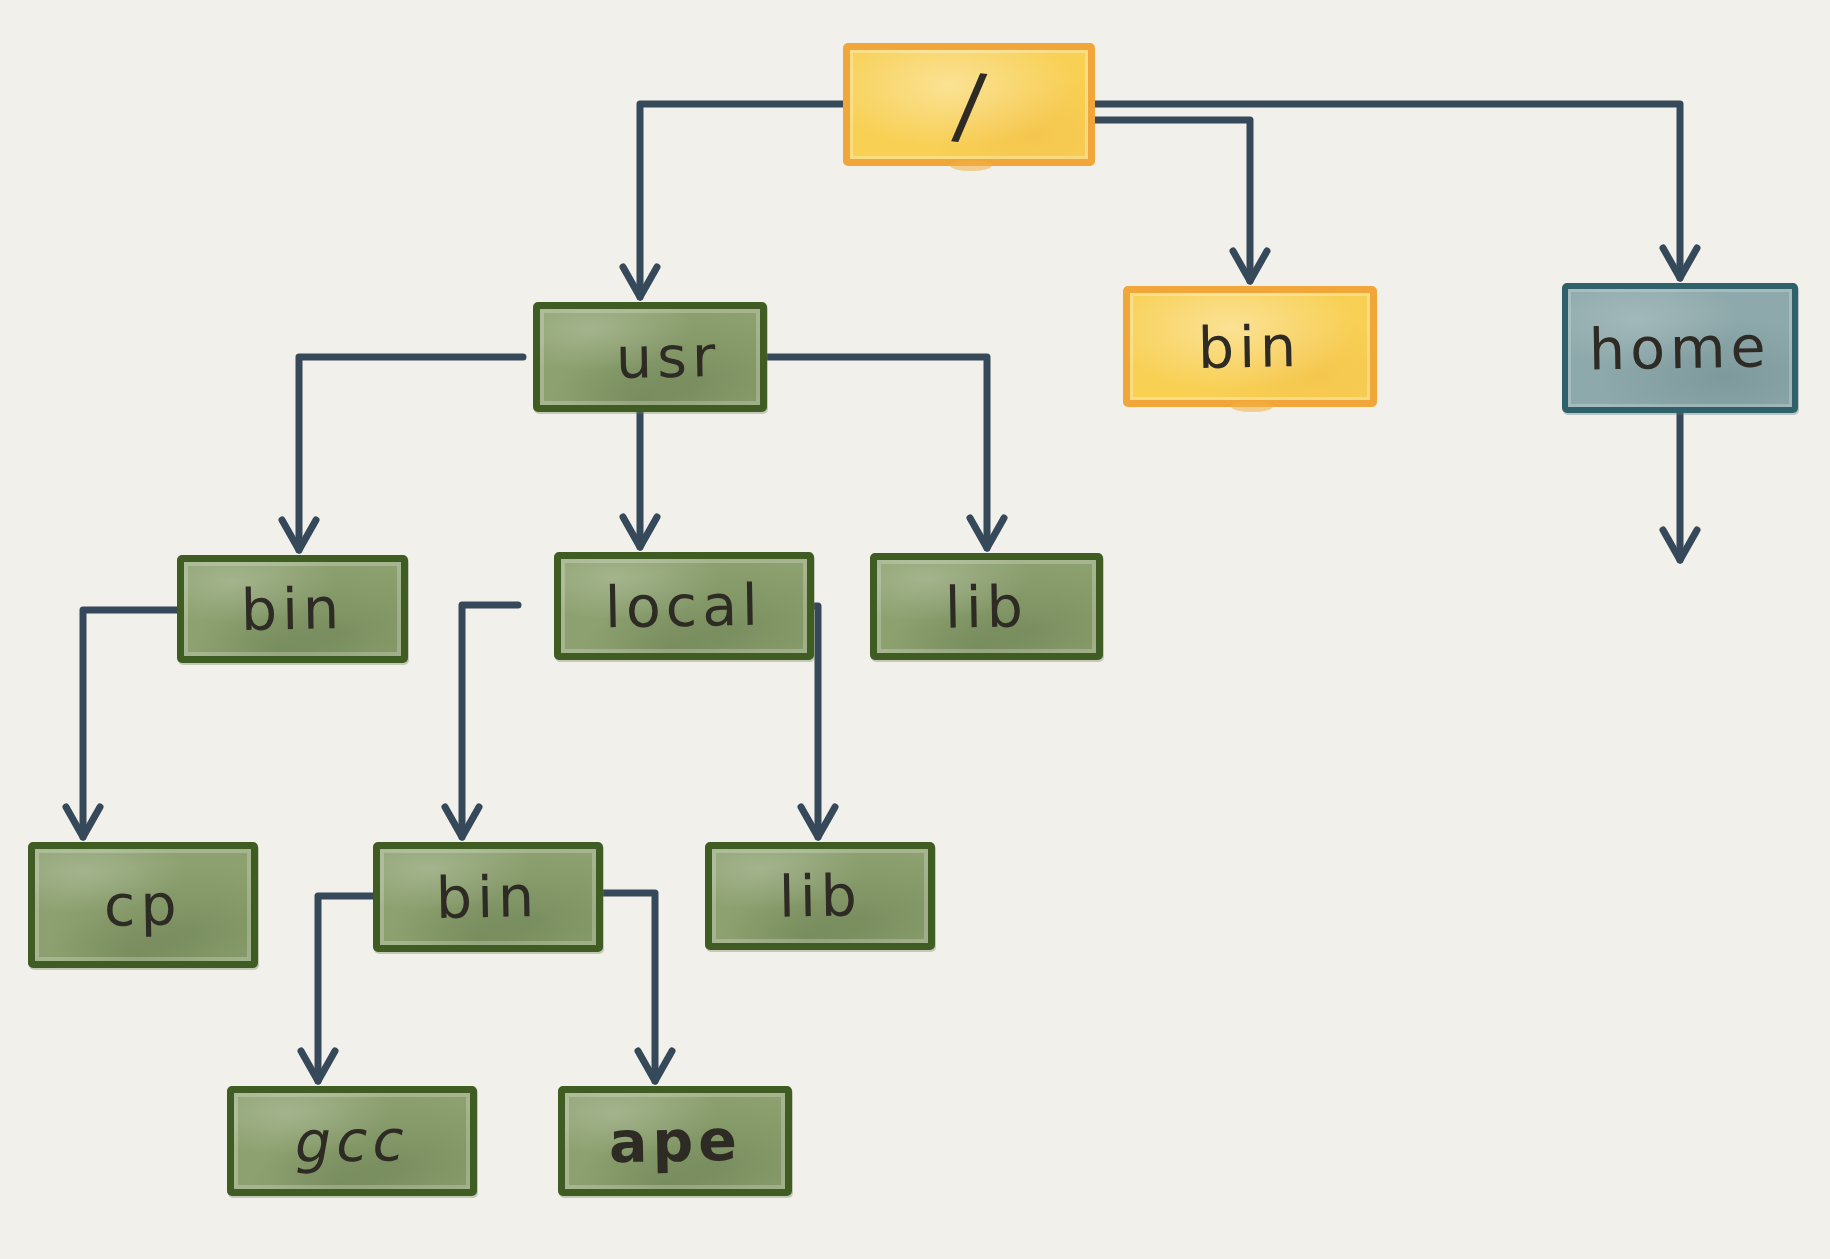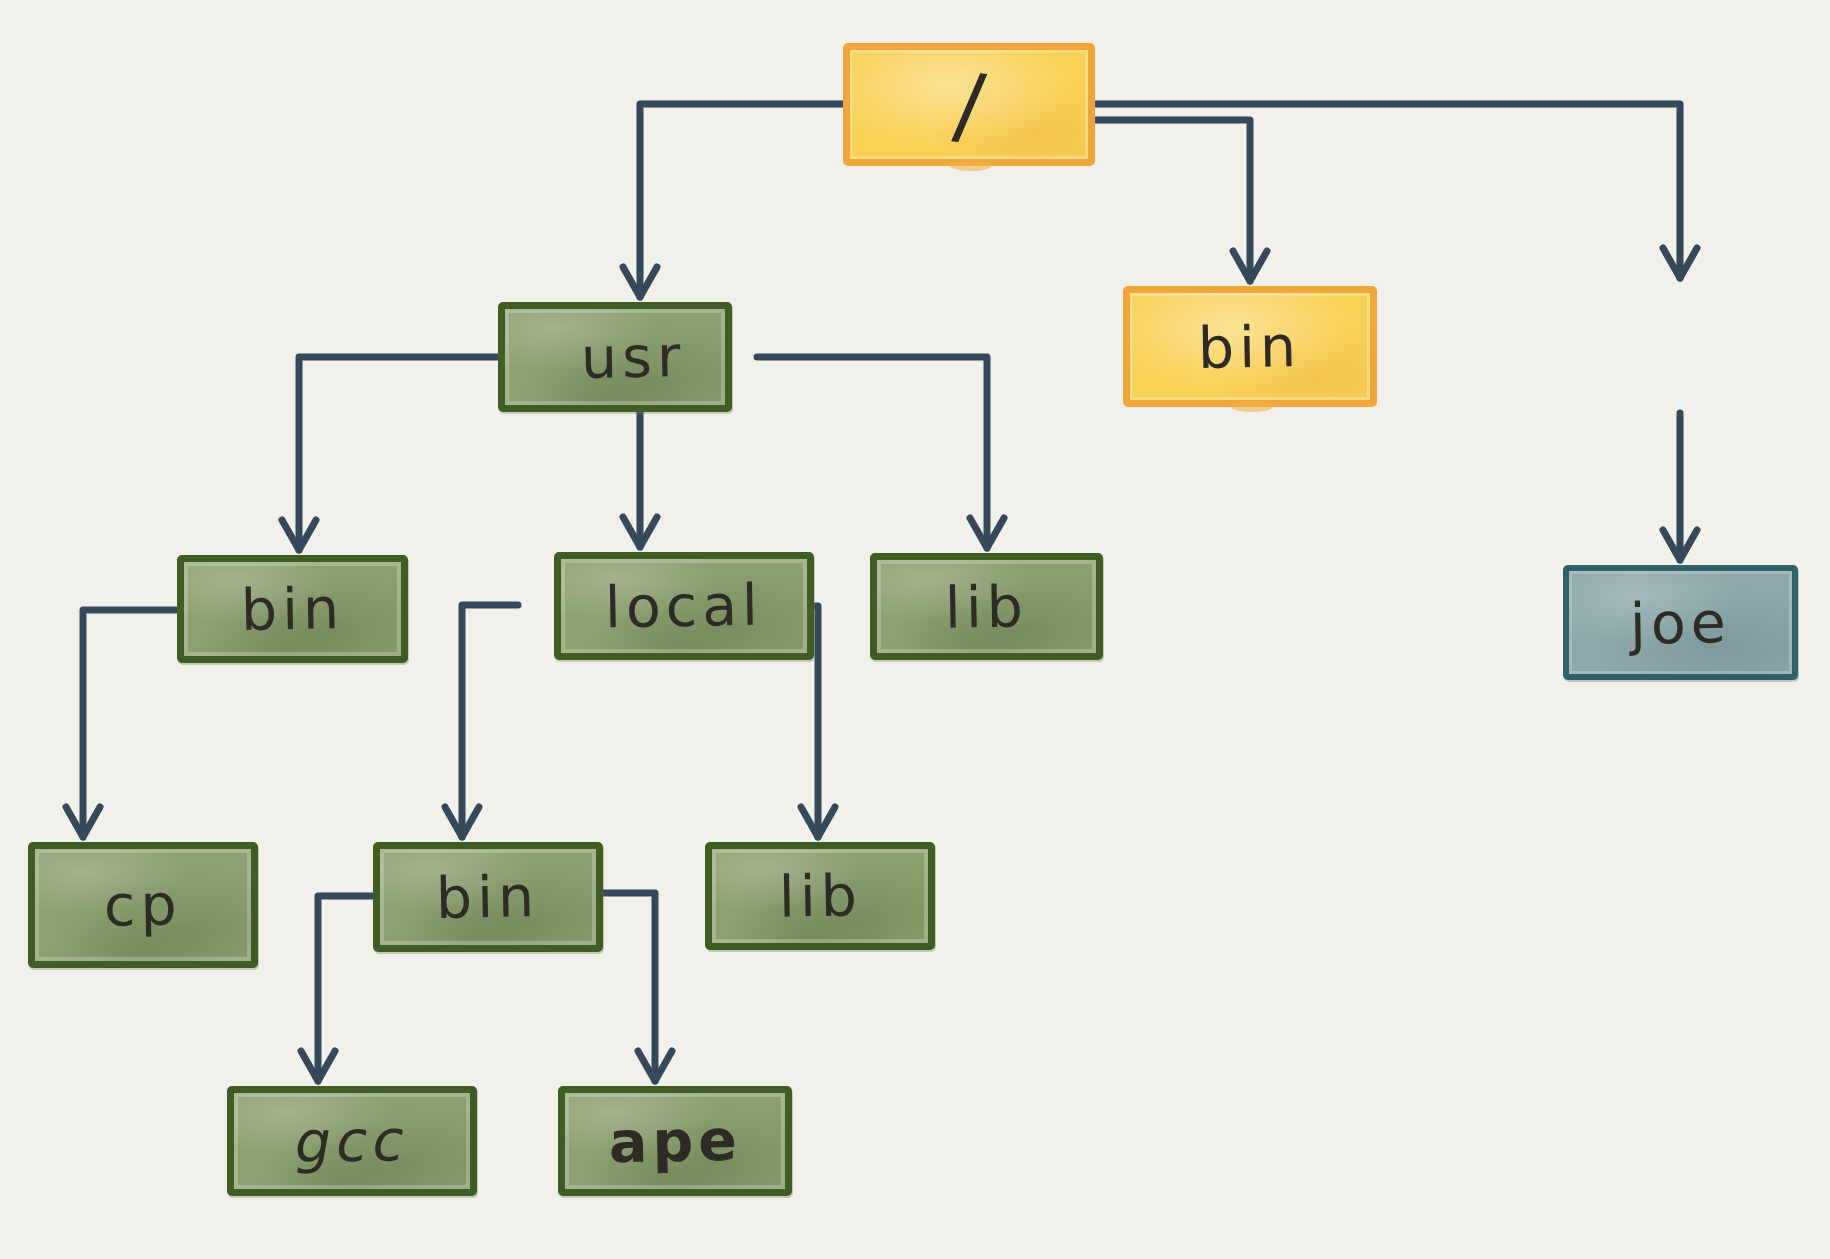--- a/index.html
+++ b/index.html
@@ -77,44 +77,44 @@
     <polyline points="752,606 818,606 818,837" marker-end="url(#arrow)"></polyline>
     <polyline points="373,896 318,896 318,1081" marker-end="url(#arrow)"></polyline>
     <polyline points="603,893 655,893 655,1081" marker-end="url(#arrow)"></polyline>
     <polyline points="1680,413 1680,560" marker-end="url(#arrow)"></polyline>
   </svg>
 
   <div class="node yellow root" style="left:843px;top:43px;width:252px;height:123px;">
     <span class="label">/</span>
   </div>
 
-  <div class="node green" style="left:498px;top:302px;width:234px;height:110px;padding-left:36px;">
+  <div class="node green" style="left:533px;top:302px;width:234px;height:110px;padding-left:36px;">
     <span class="label">usr</span>
   </div>
 
   <div class="node yellow" style="left:1123px;top:286px;width:254px;height:121px;">
     <span class="label">bin</span>
   </div>
 
+  <div class="node teal" style="left:1562px;top:283px;width:236px;height:130px;">
+    <span class="label">home</span>
+  </div>
 
   <div class="node green" style="left:177px;top:555px;width:231px;height:108px;">
     <span class="label">bin</span>
   </div>
 
   <div class="node green" style="left:518px;top:552px;width:260px;height:108px;margin-left:36px;">
     <span class="label">local</span>
   </div>
 
   <div class="node green" style="left:870px;top:553px;width:233px;height:107px;">
     <span class="label">lib</span>
   </div>
 
-  <div class="node teal" style="left:1563px;top:565px;width:235px;height:115px;">
-    <span class="label">joe</span>
-  </div>
 
   <div class="node green" style="left:28px;top:842px;width:230px;height:126px;">
     <span class="label">cp</span>
   </div>
 
   <div class="node green" style="left:373px;top:842px;width:230px;height:110px;">
     <span class="label">bin</span>
   </div>
 
   <div class="node green" style="left:705px;top:842px;width:230px;height:108px;">

